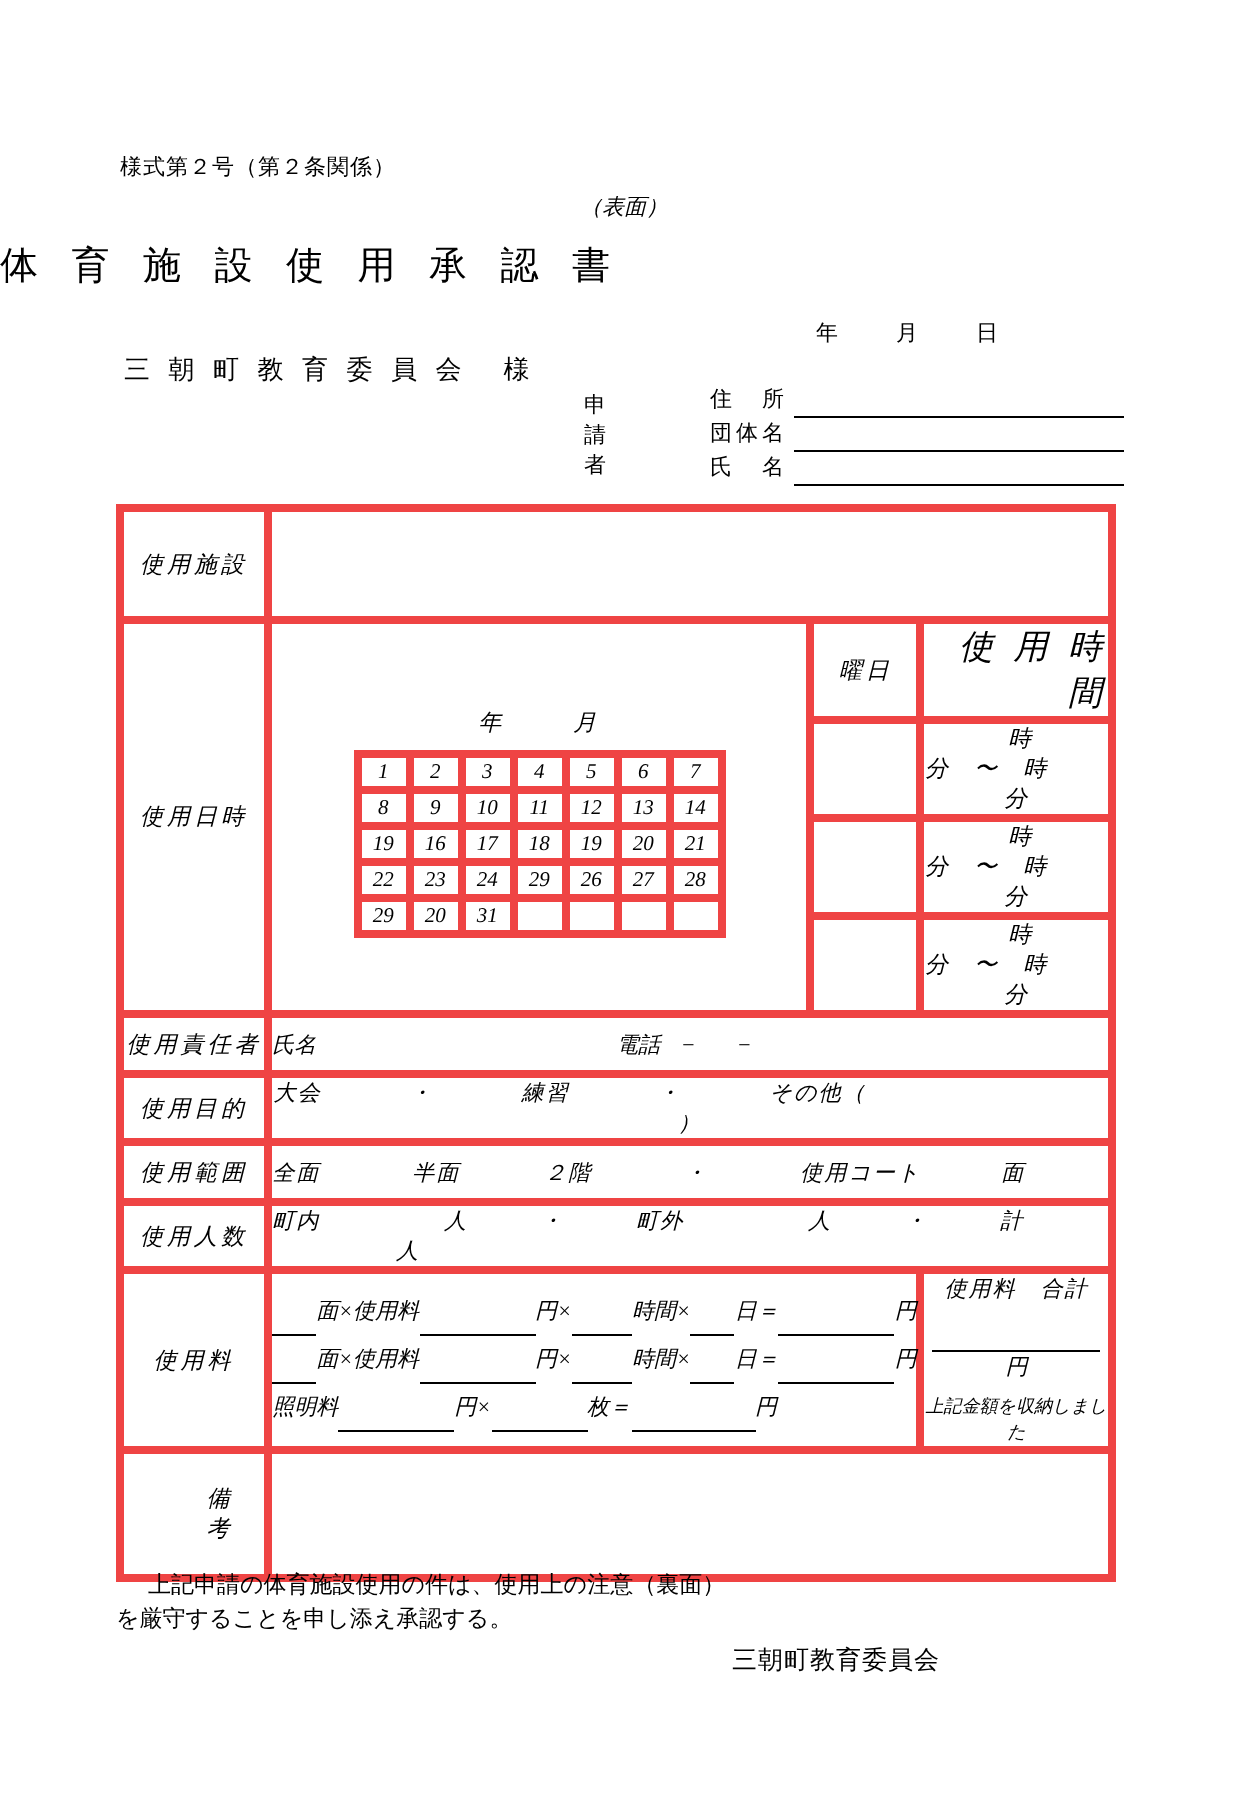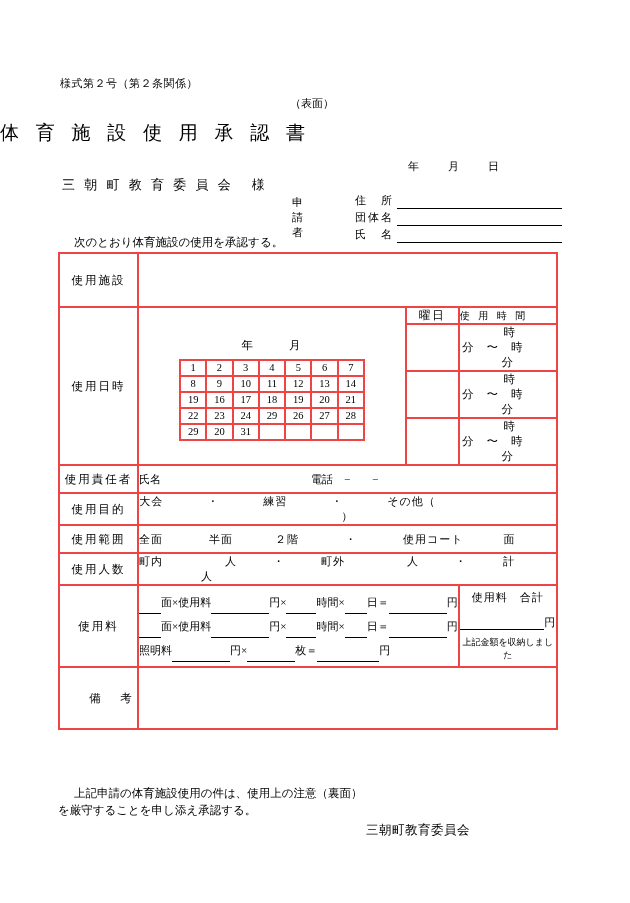--- a/index.html
+++ b/index.html
@@ -27,20 +27,21 @@
     left: 60px;
     top: 60px;
     font-size: 11px;
     letter-spacing: 0.5px;
   }
   .side-label {
     position: absolute;
     left: 290px;
     top: 80px;
     font-size: 11px;
+    font-style: italic;
   }
   .doc-title {
     position: absolute;
     left: 0; right: 0;
     top: 104px;
     font-size: 19px;
     letter-spacing: 6px;
     font-weight: normal;
   }
   .date-line {
@@ -107,23 +108,24 @@
   }
   table.main {
     position: absolute;
     left: 58px;
     top: 236px;
     width: 500px;
     border-collapse: collapse;
     font-size: 11px;
   }
   table.main td {
-    border: 2px solid #ef4444;
+    border: 4px solid #ef4444;
     padding: 0;
     vertical-align: middle;
+    font-style: italic;
   }
   .rowlabel {
     width: 72px;
     text-align: center;
     letter-spacing: 2px;
     font-size: 11.5px;
   }
   .rowlabel.wide-sp { letter-spacing: 4px; padding-left: 28px; }
   .cell-pad { padding: 4px 8px; }
 
@@ -156,23 +158,23 @@
     font-size: 10.5px;
     padding: 0;
   }
   .dow-head {
     width: 44px;
     text-align: center;
     letter-spacing: 2px;
     font-size: 11.5px;
   }
   .time-head {
-    text-align: left;
+    text-align: right;
     letter-spacing: 3px;
-    font-size: 10px;
+    font-size: 17px;
   }
   .dow-cell { height: 32px; }
   .time-cell {
     height: 32px;
     text-align: center;
     font-size: 11.5px;
     letter-spacing: 1px;
   }
   .time-cell .sp { display: inline-block; width: 34px; }
   .time-cell .sp2 { display: inline-block; width: 30px; }
@@ -264,21 +266,20 @@
       </div>
       <div class="app-row">
         <span class="lbl">団体名</span><span class="ul"></span>
       </div>
       <div class="app-row">
         <span class="lbl">氏　名</span><span class="ul"></span>
       </div>
     </div>
   </div>
 
-  <div class="intro">次のとおり体育施設の使用を承認する。</div>
 
   <table class="main">
 
     <tbody>
         <tr>
       <td class="rowlabel">使用施設</td>
       <td class="facility-cell cell-pad" colspan="3"></td>
     </tr>
 
     <tr>

